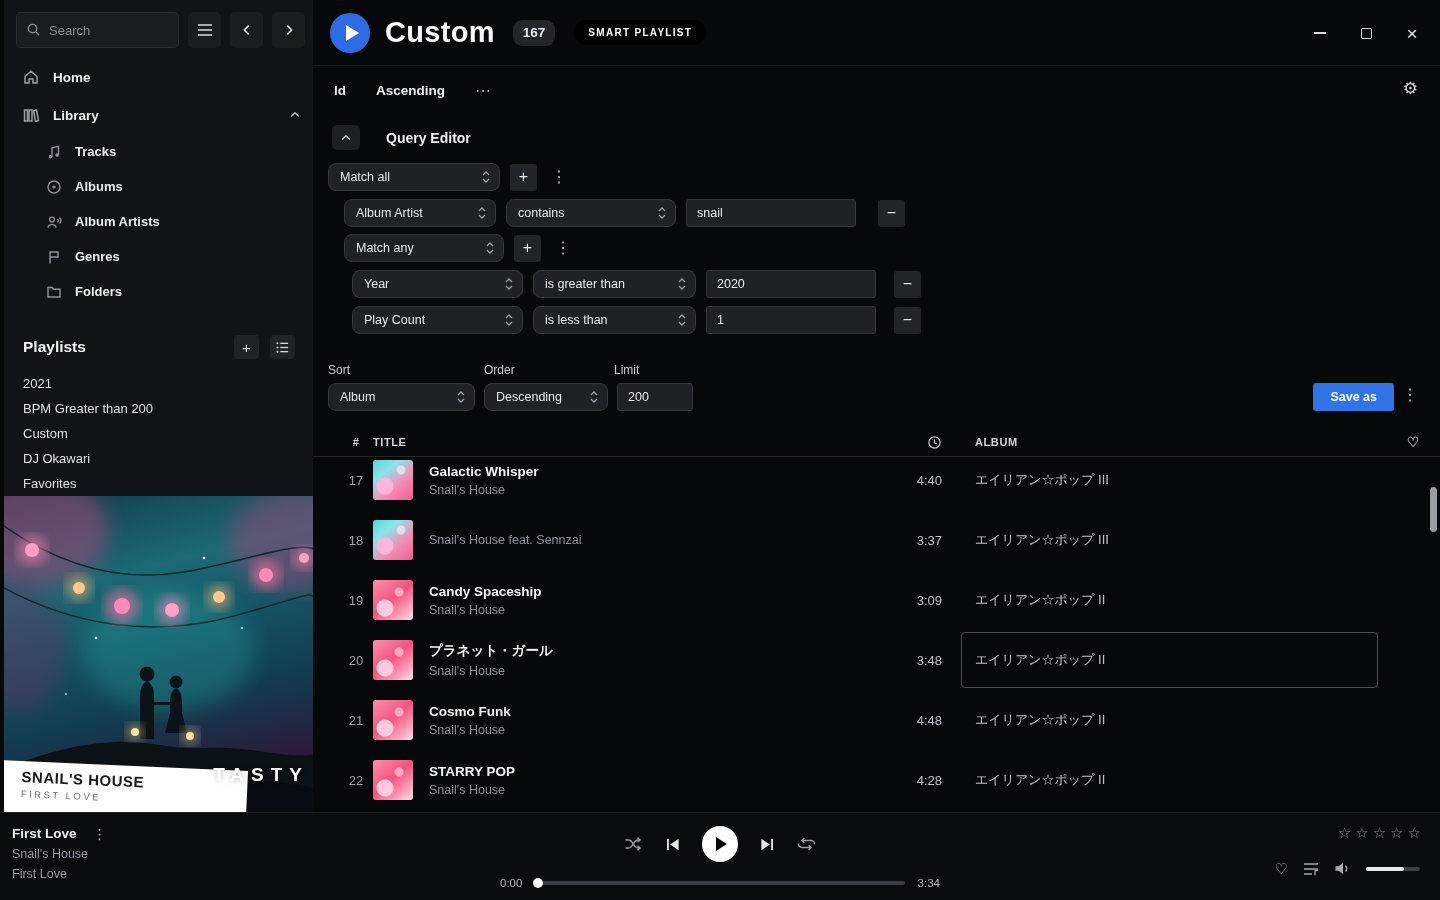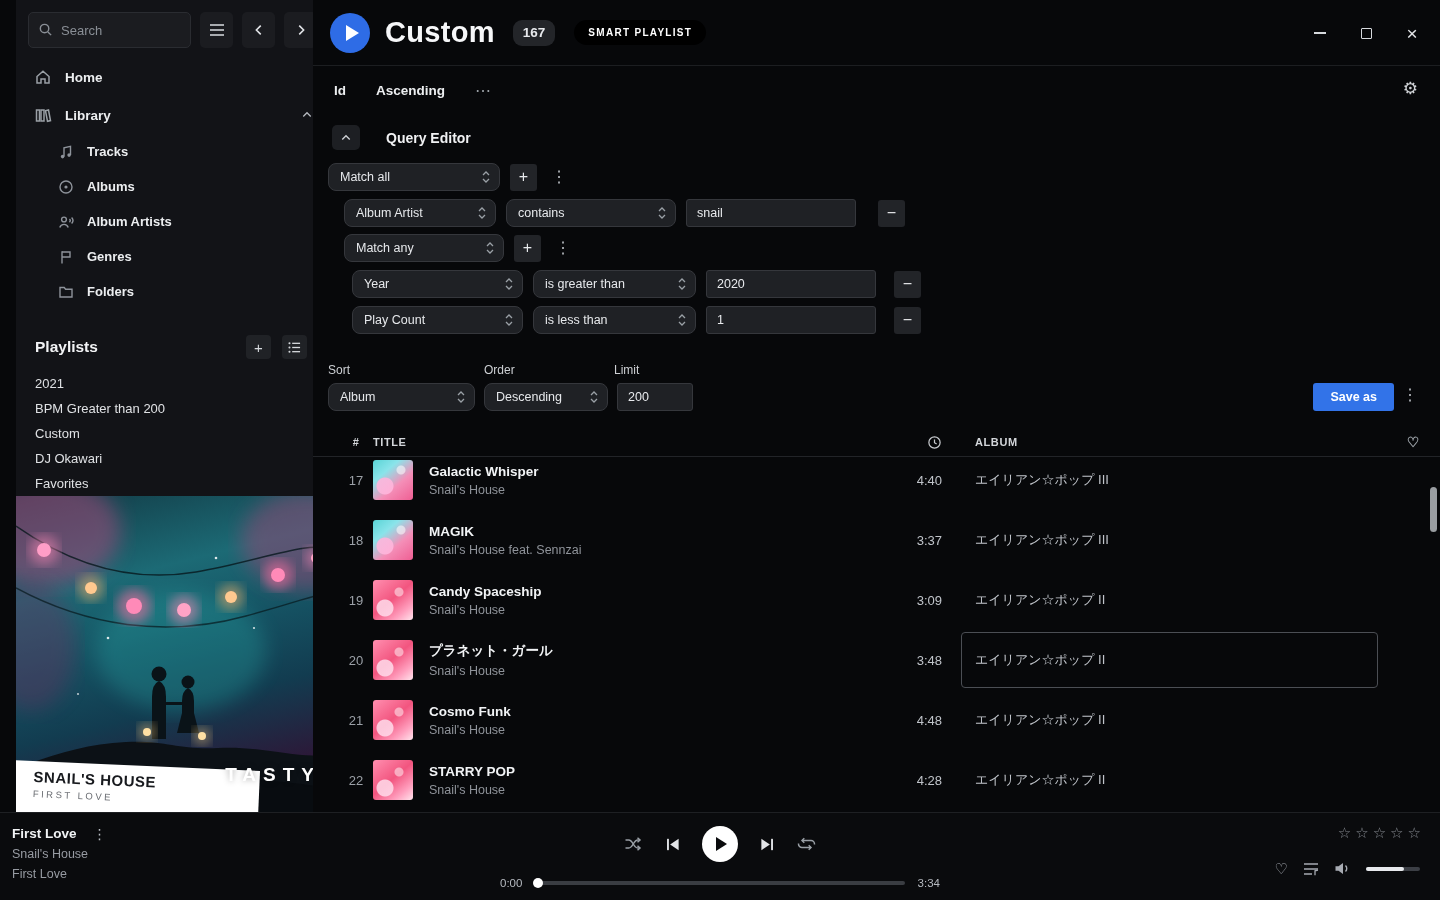--- a/index.html
+++ b/index.html
@@ -1,21 +1,21 @@
 <!DOCTYPE html>
 <html><head>
 <meta charset="utf-8">
 <style>
   * { margin:0; padding:0; box-sizing:border-box; }
   html,body { width:1440px; height:900px; background:#07080a; overflow:hidden; }
   body { font-family:"Liberation Sans", sans-serif; color:#e8eaed; }
   .app { position:relative; width:1440px; height:900px; background:#07080a; }
 
   
-  .sidebar { position:absolute; left:16px; top:0; width:313px; height:644px; background:#121317; }
+  .sidebar { position:absolute; left:4px; top:0; width:313px; height:644px; background:#121317; }
   .search-row { display:flex; align-items:center; gap:9px; padding:12px 12px 10px 12px; }
   .search-box { position:relative; flex:1; height:36px; }
   .search-box input { width:100%; height:36px; background:#1b1c20; border:1px solid #2a2c31; border-radius:5px;
     color:#e8eaed; font-size:13px; padding:0 10px 0 32px; outline:none; font-family:"Liberation Sans",sans-serif; }
   .search-box input::placeholder { color:#8a8f96; }
   .search-box .mag { position:absolute; left:10px; top:10px; }
   .sq-btn { width:33px; height:36px; background:#1b1c20; border:none; border-radius:5px; display:flex;
     align-items:center; justify-content:center; cursor:pointer; }
   .nav-item { display:flex; align-items:center; gap:13px; height:38px; padding-left:18px; cursor:pointer; position:relative; }
   .nav-item .lbl { font-size:13.5px; font-weight:700; color:#eceef0; }
@@ -570,21 +570,20 @@
             </div>
           <div></div>
         </div>
 
         <div class="tgrid trow">
           <div class="num">18</div>
           <div>
               <div class="thumb art-a"></div>
             </div>
           <div class="tmeta">
-            <div class="t-title">MAGIK</div>
             <div class="t-artist">Snail's House feat. Sennzai</div>
           </div>
           <div class="dur">3:37</div>
           <div class="alb">
               <span>エイリアン☆ポップ III</span>
             </div>
           <div></div>
         </div>
 
         <div class="tgrid trow">

